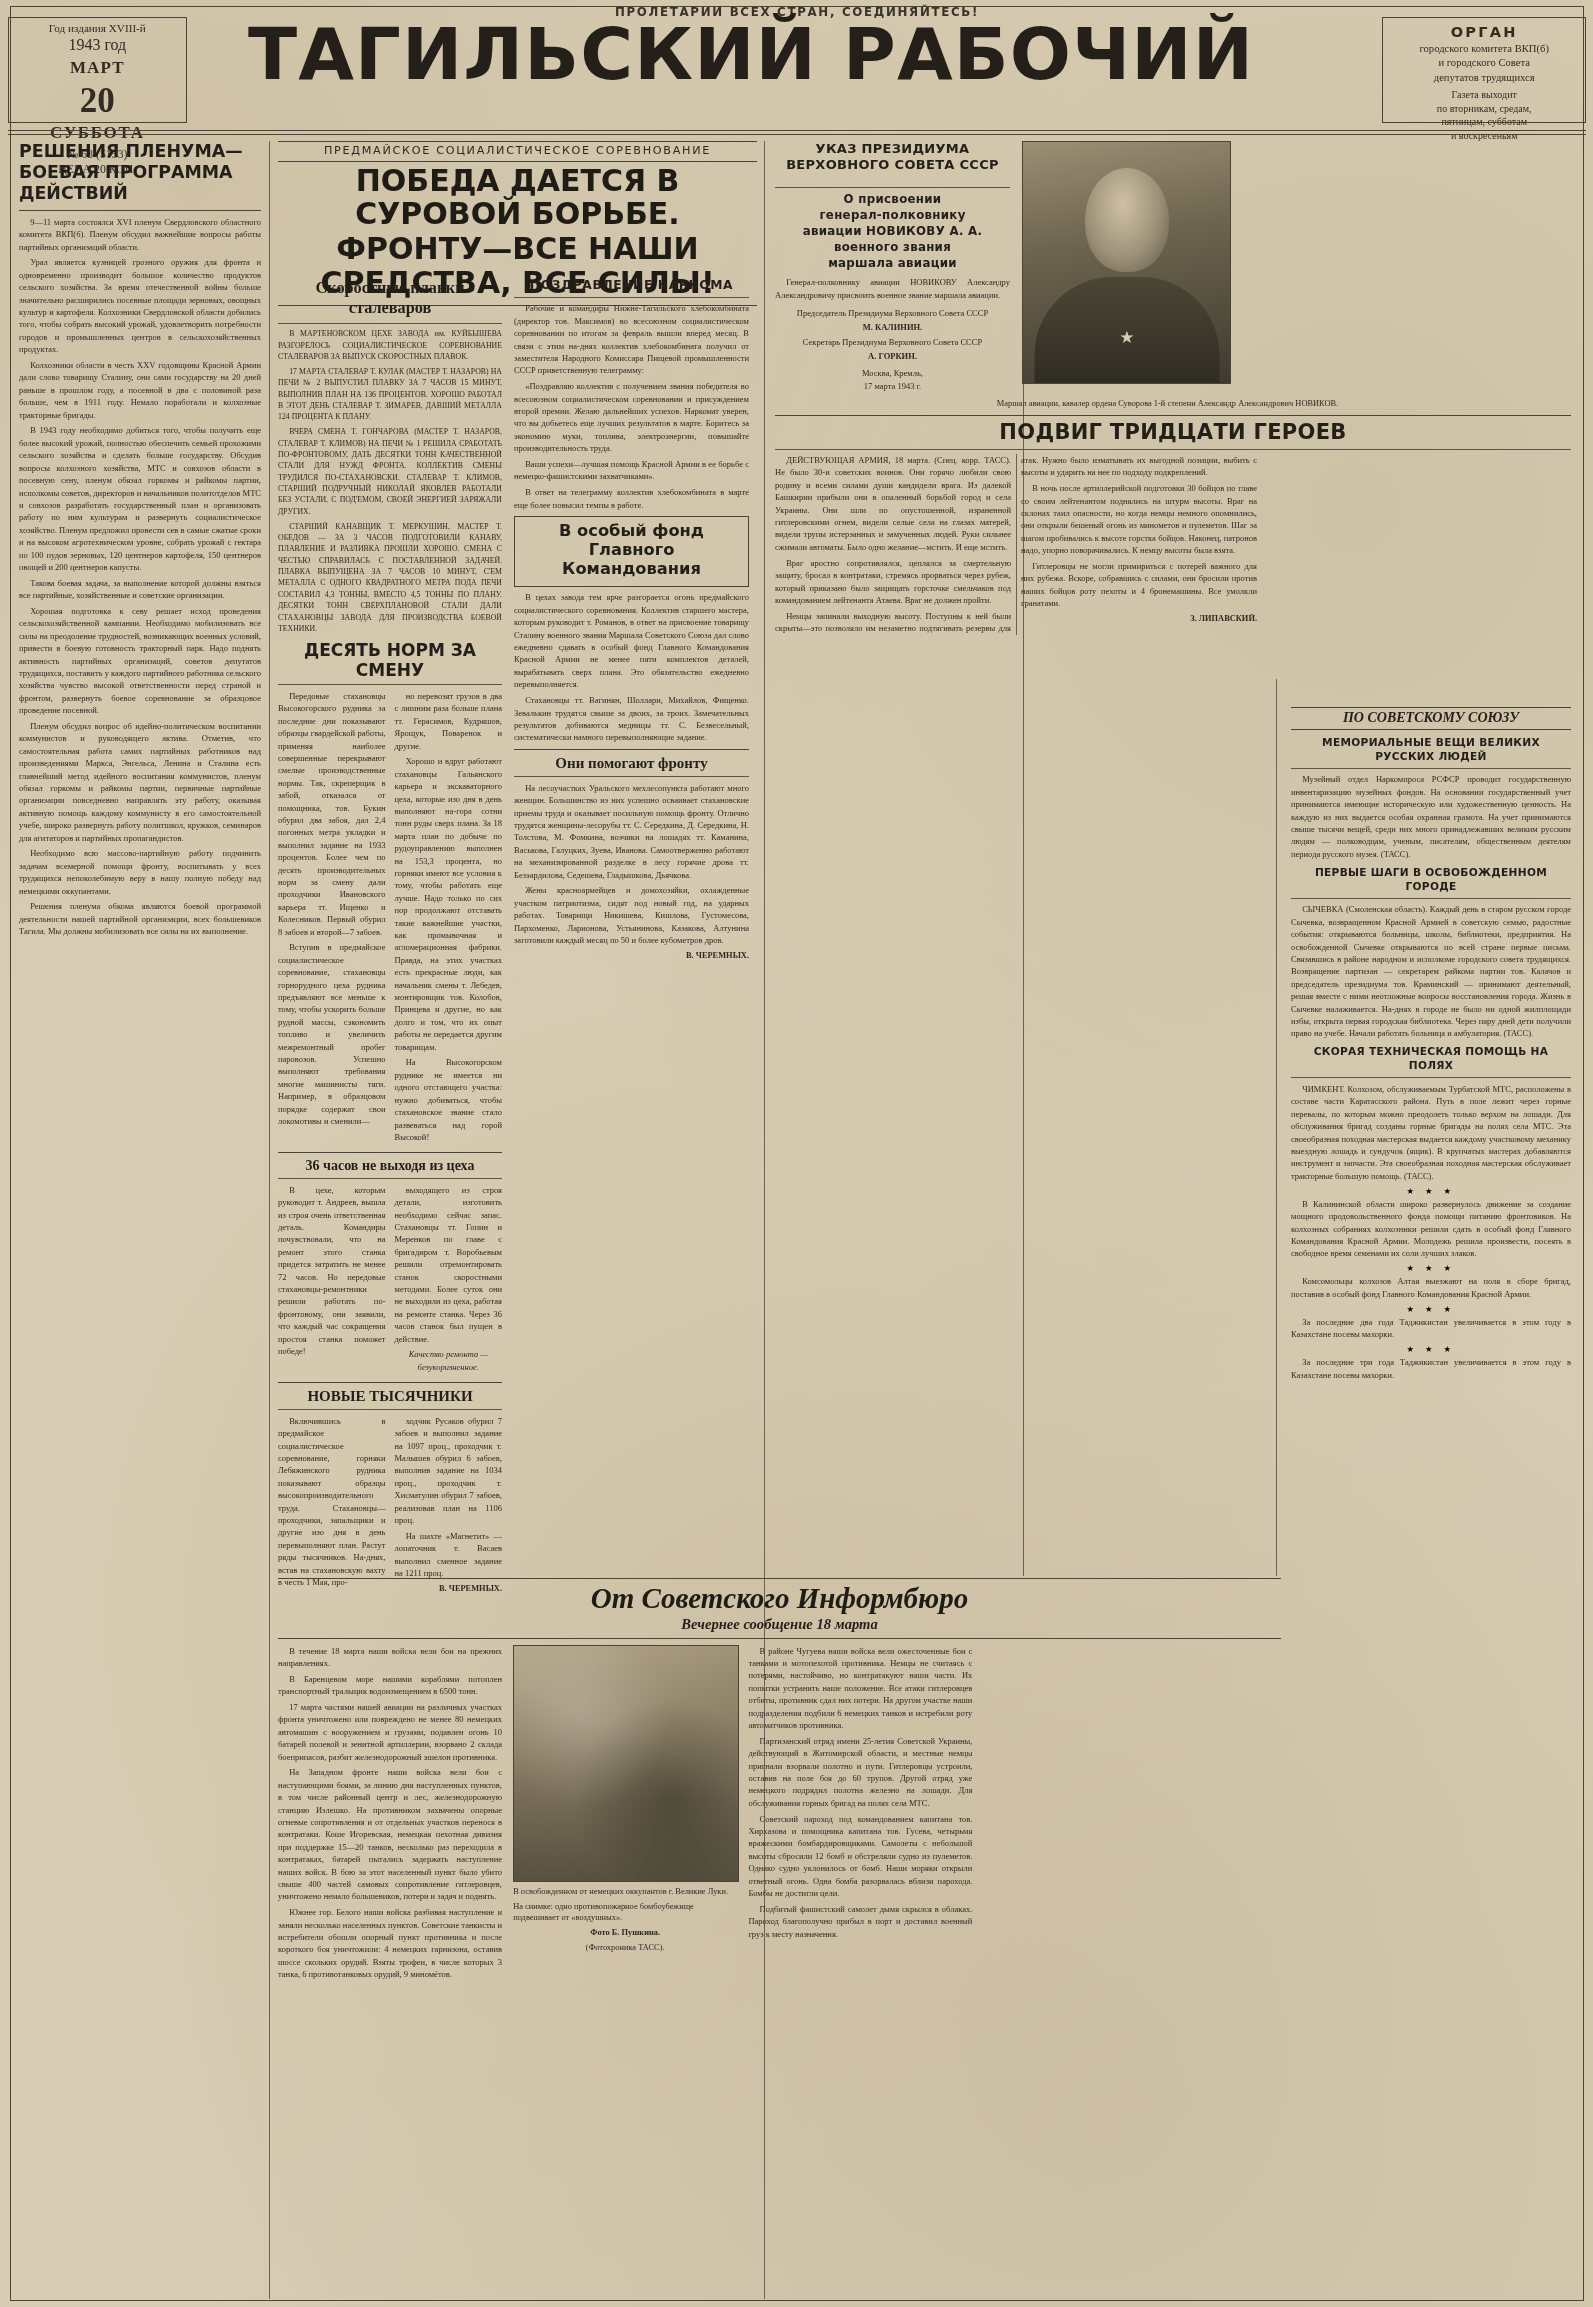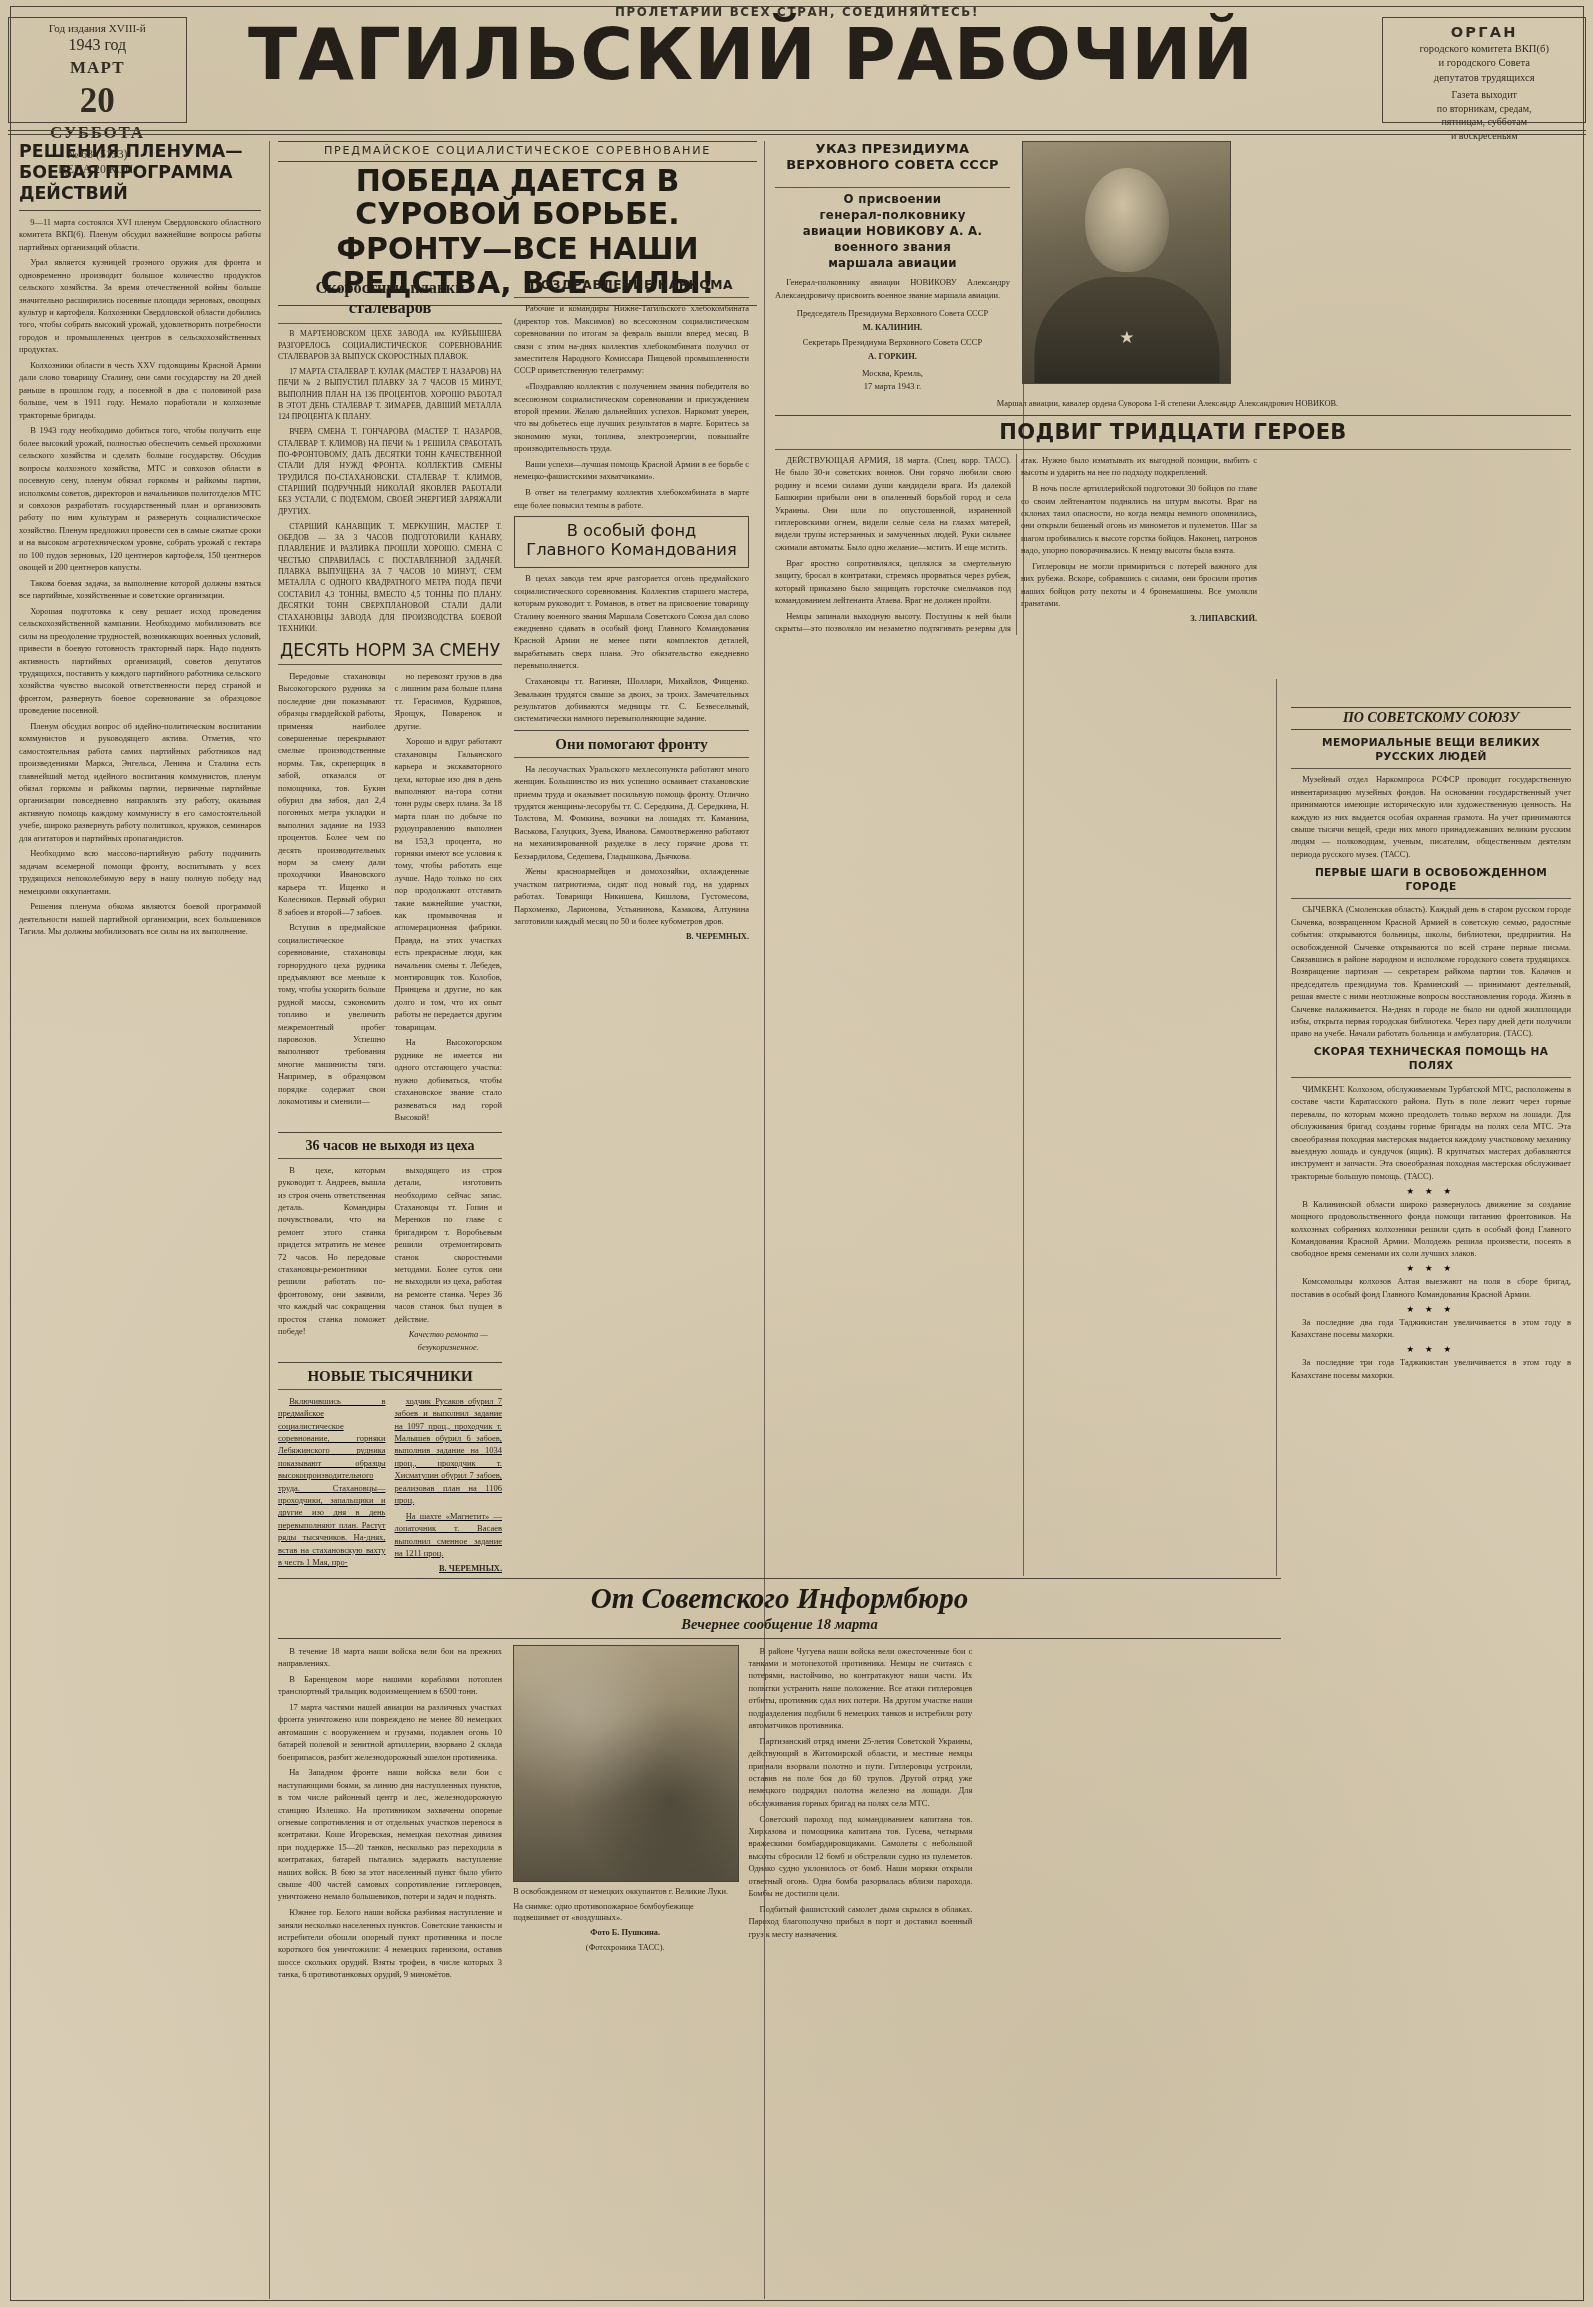--- a/index.html
+++ b/index.html
@@ -181,21 +181,21 @@
     font-family: "DejaVu Sans", sans-serif;
     font-weight: bold;
     font-size: 12.3px;
     text-align: center;
     color: #241f18;
     letter-spacing: 0.6px;
     margin: 3.4px 0 3.4px 0;
   }
   .sub-h3 {
     font-family: "DejaVu Sans", sans-serif;
-    font-weight: normal;
+    font-weight: bold;
     font-size: 17px;
     text-align: center;
     color: #241f18;
     margin: 5.6px 0 4.5px 0;
   }
   .boxed {
     border: 1.1px solid #4a4336;
     padding: 4.5px 5.6px;
     margin: 4.5px 0;
     box-sizing: border-box;
@@ -382,21 +382,21 @@
         </div>
         <div class="txt" style="flex:1">
           <p>выходящего из строя детали, изготовить необходимо сейчас запас. Стахановцы тт. Гопин и Меренков по главе с бригадиром т. Воробьевым решили отремонтировать станок скоростными методами. Более суток они не выходили из цеха, работая на ремонте станка. Через 36 часов станок был пущен в действие.</p>
           <p class="center" style="text-indent:0;font-style:italic">Качество ремонта — безукоризненное.</p>
         </div>
       </div>
 
       <div class="rule-thick"></div>
       <div class="sub-h" style="font-size:15px">НОВЫЕ ТЫСЯЧНИКИ</div>
       <div class="rule-thin"></div>
-      <div style="display:flex; gap:9px;text-decoration:underline;">
+      <div style="display:flex; gap:9px;">
         <div class="txt" style="flex:1">
           <p>Включившись в предмайское социалистическое соревнование, горняки Лебяжинского рудника показывают образцы высокопроизводительного труда. Стахановцы—проходчики, запальщики и другие изо дня в день перевыполняют план. Растут ряды тысячников. На-днях, встав на стахановскую вахту в честь 1 Мая, про-</p>
         </div>
         <div class="txt" style="flex:1">
           <p>ходчик Русаков обурил 7 забоев и выполнил задание на 1097 проц., проходчик т. Малышев обурил 6 забоев, выполнив задание на 1034 проц., проходчик т. Хисматулин обурил 7 забоев, реализовав план на 1106 проц.</p>
           <p>На шахте «Магнетит» — лопаточник т. Васаев выполнил сменное задание на 1211 проц.</p>
           <p class="sig" style="text-indent:0">В. ЧЕРЕМНЫХ.</p>
         </div>
       </div>
     </div>

